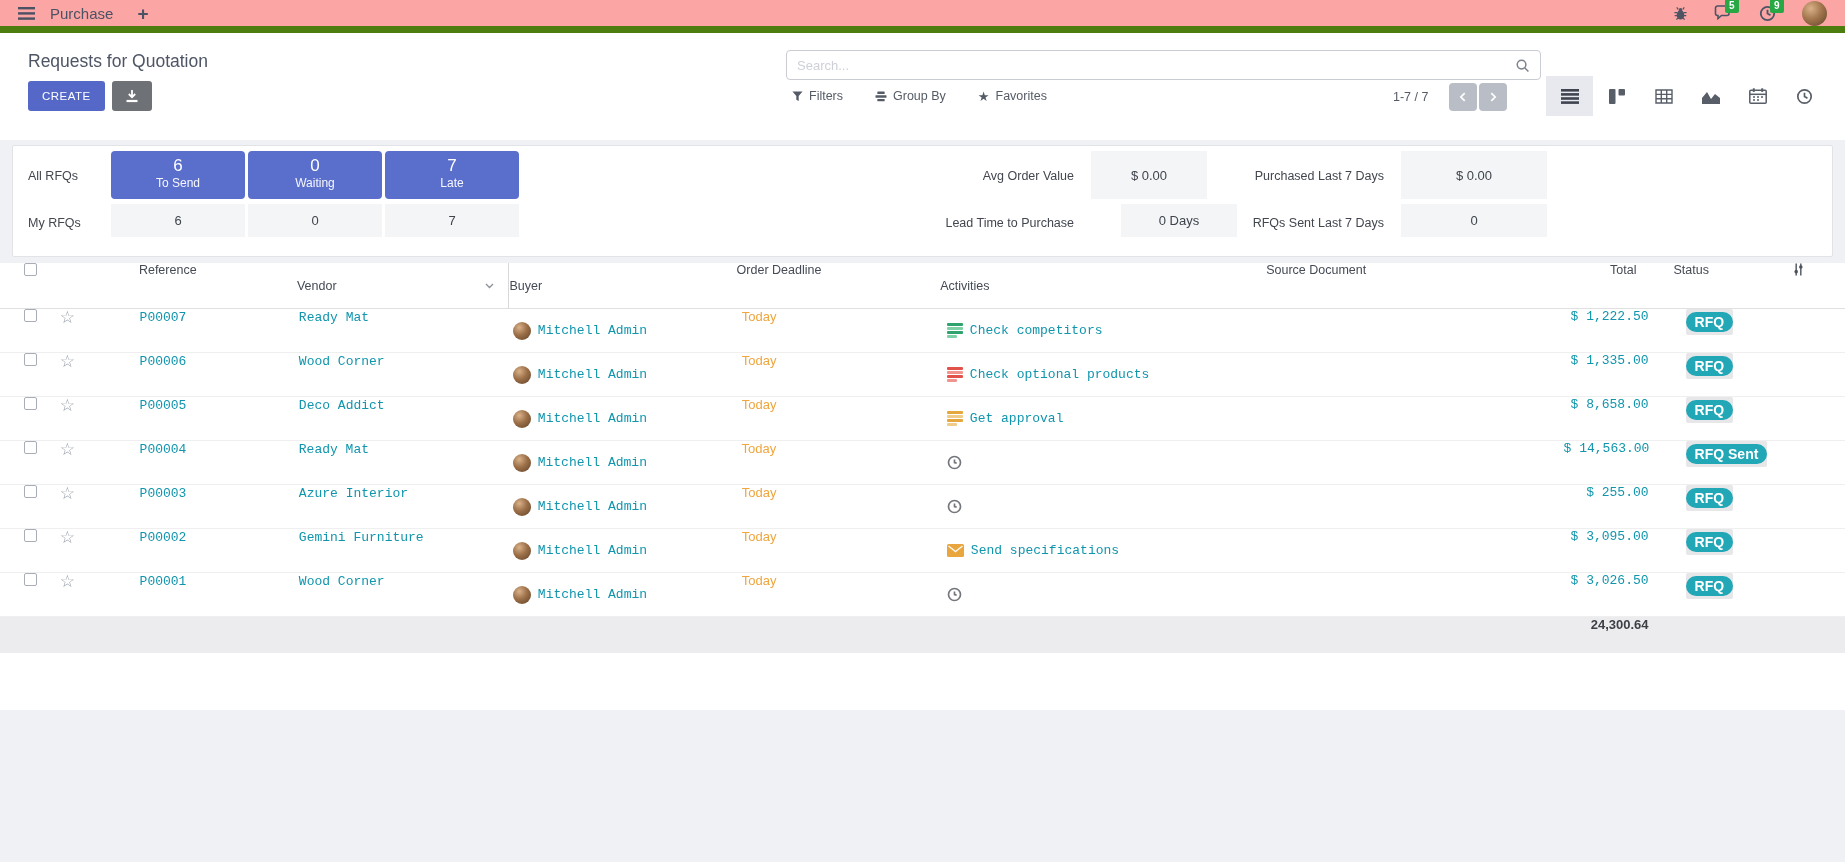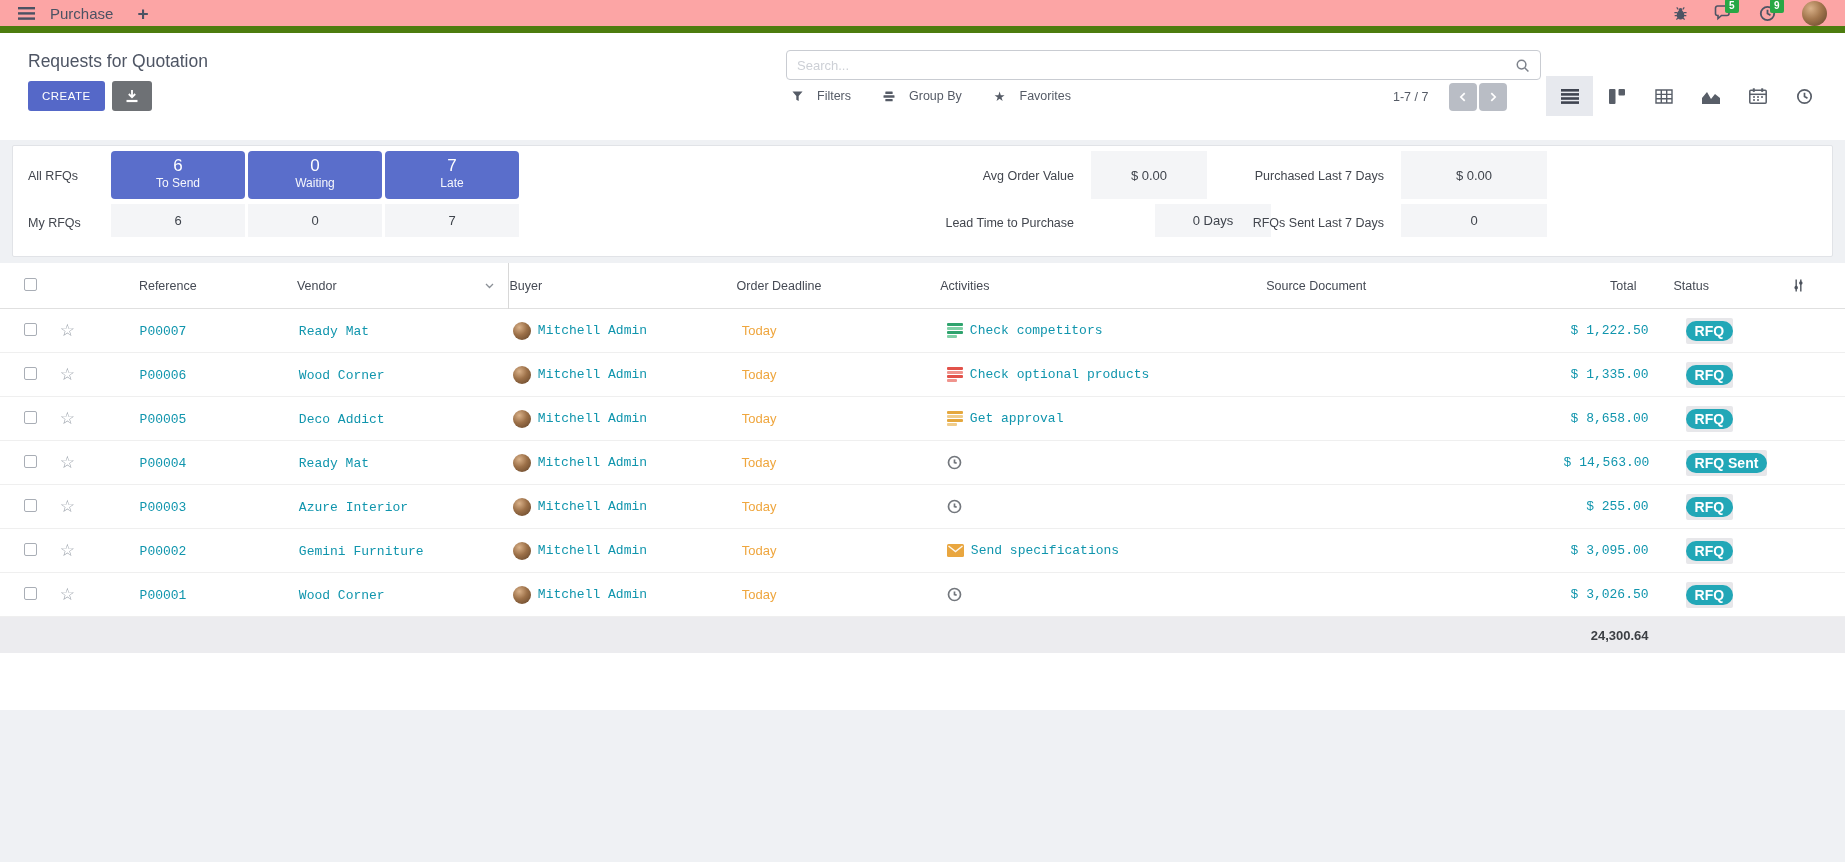--- a/index.html
+++ b/index.html
@@ -51,21 +51,21 @@
   }
   .search-input {
     flex:1; border:none; outline:none; font-size:13px; color:#333;
     font-family:inherit; background:transparent;
   }
   .search-input::placeholder { color:#cdd0d6; }
   .filter-row {
     position:absolute; left:792px; top:50px; height:26px;
     display:flex; align-items:center; gap:32px; font-size:12.5px; color:#555b66;
   }
-  .filter-item { display:flex; align-items:center; gap:14px; cursor:pointer; }
+  .filter-item { display:flex; align-items:center; gap:6px; cursor:pointer; }
   .fav-star { font-size:13px; line-height:1; }
   .pager { position:absolute; left:1393px; top:50px; height:28px; display:flex; align-items:center; font-size:12.5px; color:#555b66; }
   .pager-btns { position:absolute; left:1449px; top:50px; display:flex; gap:2px; }
   .pager-btn {
     width:28px; height:28px; background:#b9bdc5; border:none; border-radius:4px;
     display:inline-flex; align-items:center; justify-content:center; cursor:pointer;
   }
   .views { position:absolute; left:1546px; top:43px; display:flex; }
   .view-btn {
     width:47px; height:40px; display:inline-flex; align-items:center; justify-content:center; cursor:pointer;
@@ -90,25 +90,25 @@
     width:134px; height:33px; background:#f4f5f7; display:flex; align-items:center;
     justify-content:center; font-size:13px; color:#3f444c; cursor:pointer;
   }
   .kpi-label { position:absolute; width:201px; text-align:right; font-size:12.5px; color:#42464e; }
   .kpi-box {
     position:absolute; background:#f4f5f7; display:flex; align-items:center;
     justify-content:center; font-size:13px; color:#3f444c; cursor:pointer;
   }
   .kl1 { left:860px; top:23px; } .kb1 { left:1078px; top:5px; width:116px; height:48px; }
   .kl2 { left:1170px; top:23px; } .kb2 { left:1388px; top:5px; width:146px; height:48px; }
-  .kl3 { left:860px; top:70px; } .kb3 { left:1142px; top:58px; width:116px; height:33px; }
+  .kl3 { left:860px; top:70px; } .kb3 { left:1108px; top:58px; width:116px; height:33px; }
   .kl4 { left:1170px; top:70px; } .kb4 { left:1388px; top:58px; width:146px; height:33px; }
   
   .table-section { background:#fff; padding-bottom:57px; }
-  .trow { display:flex; align-items:center; padding-left:24px; padding-right:40px; }
+  .trow { display:flex; padding-left:24px; padding-right:40px; }
   .thead { height:46px; font-size:12.5px; color:#454a54; border-bottom:1px solid #e0e0e0; }
   .tbody-row { height:44px; font-size:13px; border-bottom:1px solid #efefef; }
   .c-check { width:36px; }
   .c-star { width:50px; }
   .c-ref { width:190px; padding-left:30px; }
   .c-vendor { width:215px; }
   .c-buyer { width:230px; display:flex; align-items:center; gap:7px; }
   .c-deadline { width:190px; }
   .c-activity { width:330px; display:flex; align-items:center; gap:7px;margin-left:16px; }
   .c-source { width:290px; }

